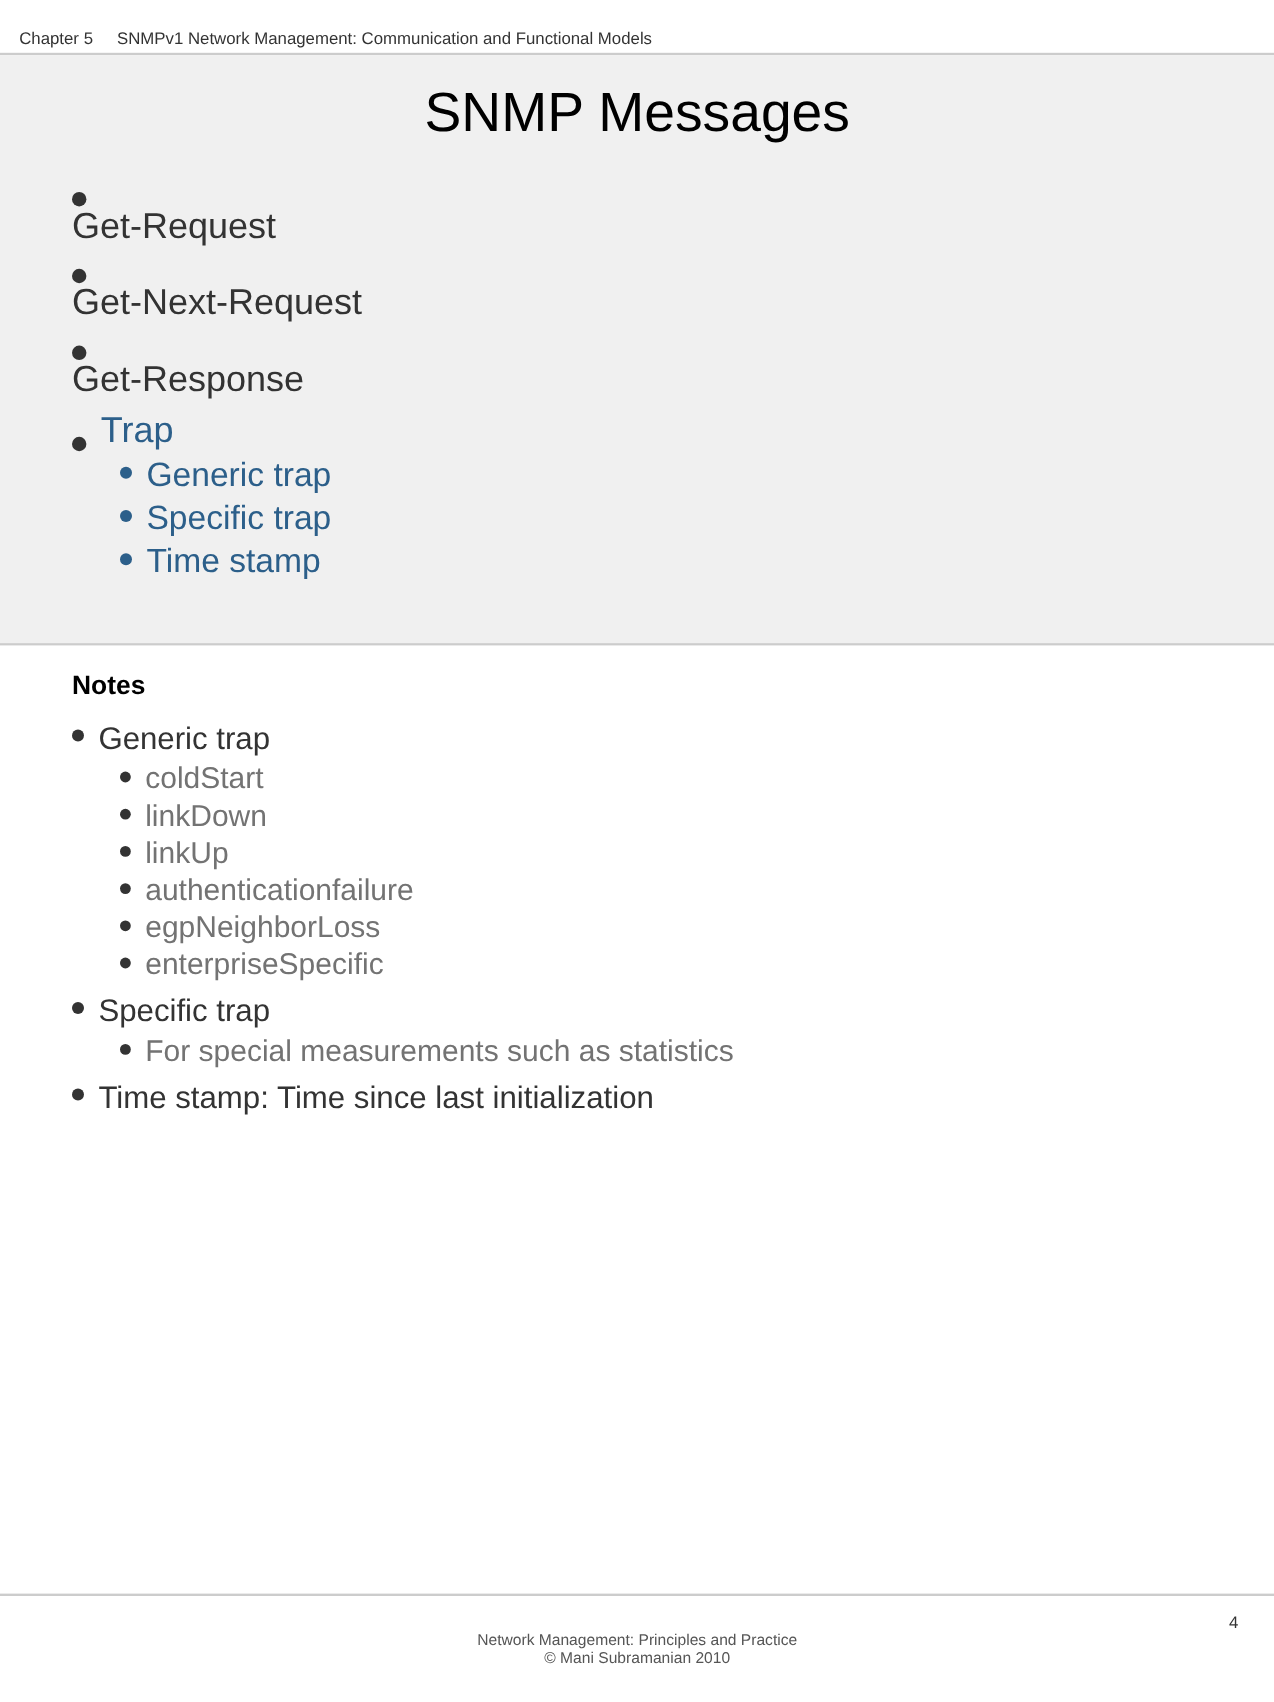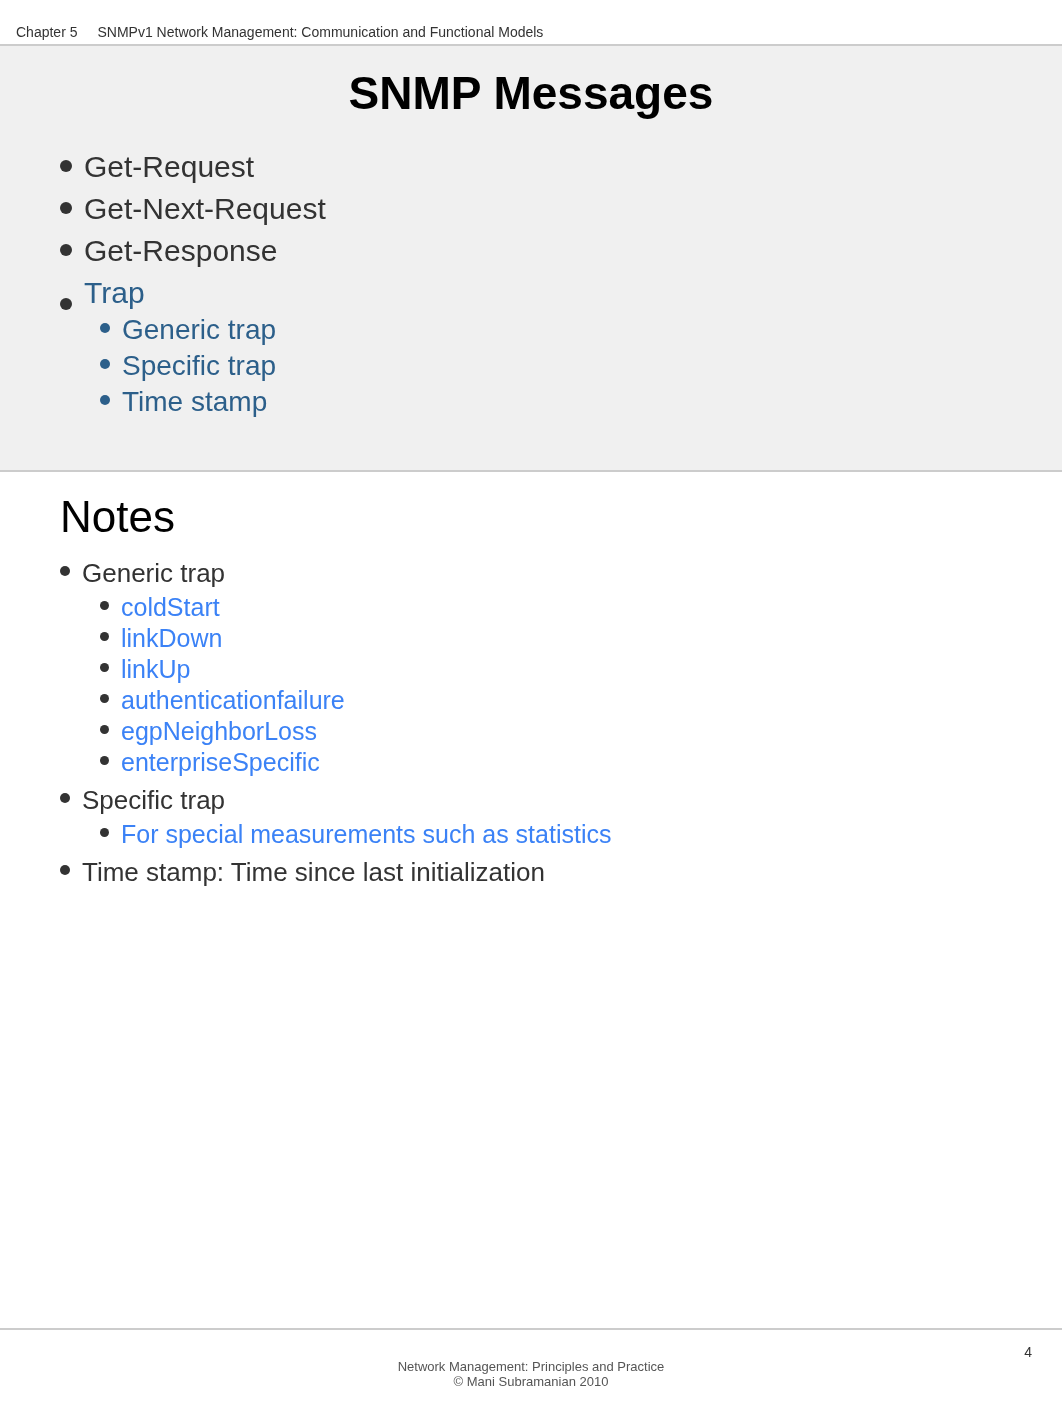--- a/index.html
+++ b/index.html
@@ -35,37 +35,38 @@
     .main-slide {
       background: #f0f0f0;
       flex: 0 0 auto;
       padding: 20px 60px 40px 60px;
       border-bottom: 2px solid #cccccc;
     }
 
     .slide-title {
       text-align: center;
       font-size: 46px;
-      font-weight: bold;
+      font-weight: normal;
       color: #000;
       margin-bottom: 30px;
     }
 
     .bullet-list {
       list-style: none;
       padding: 0;
       margin: 0;
     }
 
     .bullet-list > li {
       font-size: 30px;
       color: #333;
       margin-bottom: 8px;
       display: flex;
       align-items: flex-start;
+      flex-direction: column;
     }
 
     .bullet-list > li .bullet-dot {
       display: inline-block;
       width: 12px;
       height: 12px;
       border-radius: 50%;
       background: #333;
       margin-right: 12px;
       margin-top: 10px;
@@ -100,22 +101,22 @@
     .trap-label { color: #2c5f8a; }
 
     .notes-section {
       background: #ffffff;
       flex: 1;
       padding: 20px 60px 20px 60px;
       border-bottom: 2px solid #cccccc;
     }
 
     .notes-title {
-      font-size: 44px;
-      font-weight: normal;
+      font-size: 22px;
+      font-weight: bold;
       color: #000;
       margin-bottom: 16px;
     }
 
     .notes-bullet-list {
       list-style: none;
       padding: 0;
       margin: 0;
     }
 
@@ -139,21 +140,21 @@
     }
 
     .notes-sub-list {
       list-style: none;
       padding: 0;
       margin: 4px 0 0 40px;
     }
 
     .notes-sub-list > li {
       font-size: 25px;
-      color: #3b82f6;
+      color: #737373;
       margin-bottom: 2px;
       display: flex;
       align-items: flex-start;
     }
 
     .notes-sub-list > li .sub-bullet-dot {
       display: inline-block;
       width: 9px;
       height: 9px;
       border-radius: 50%;

